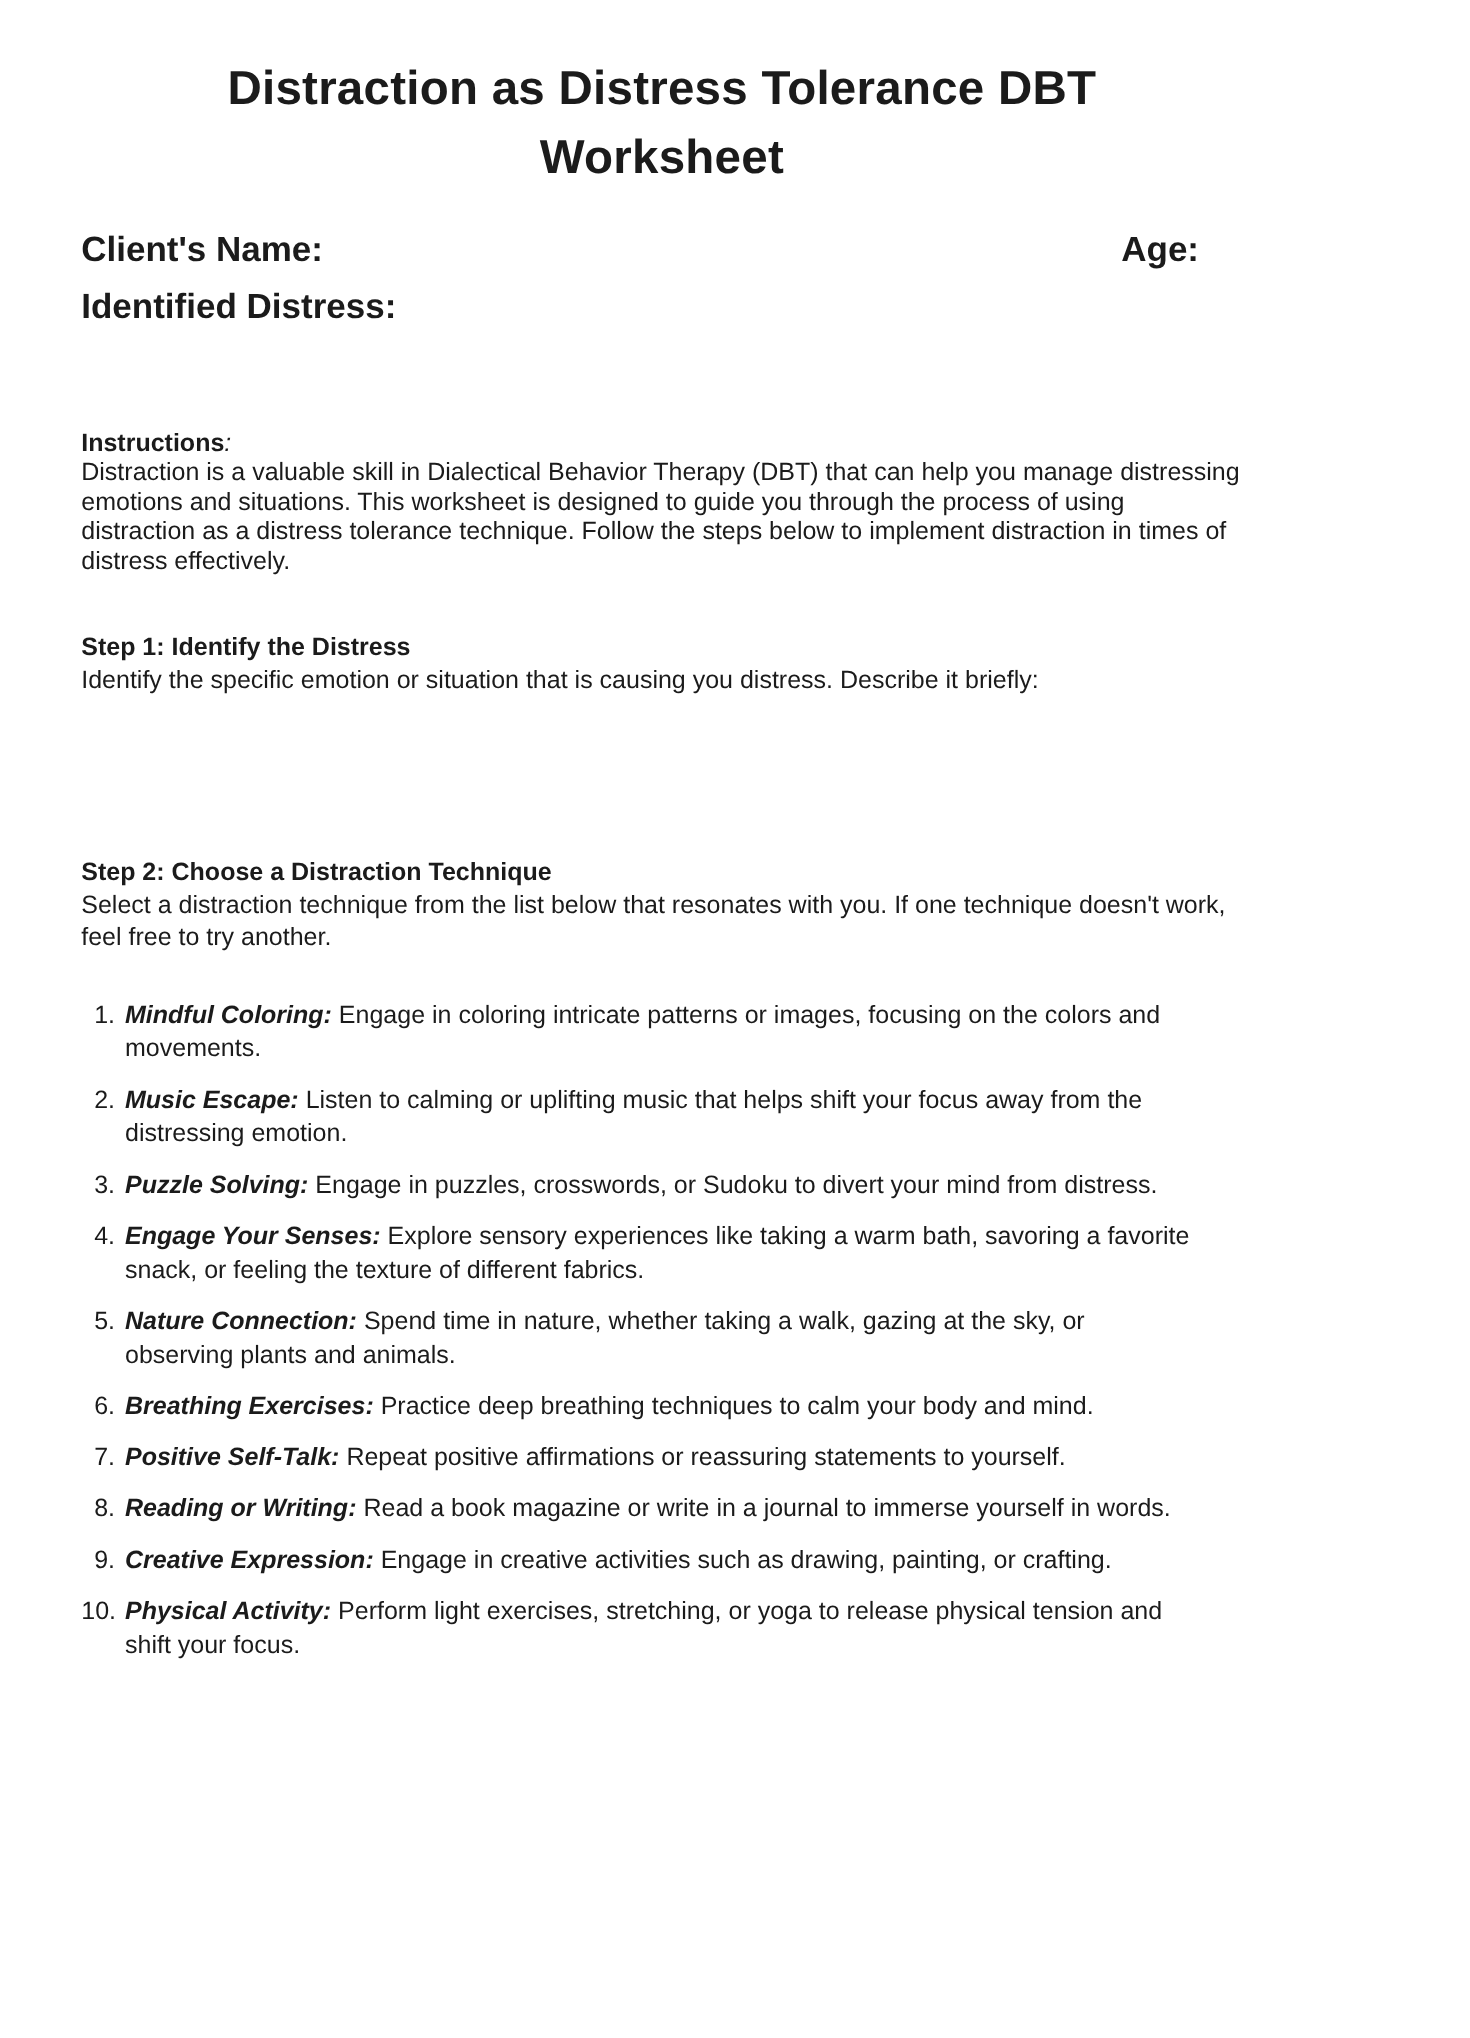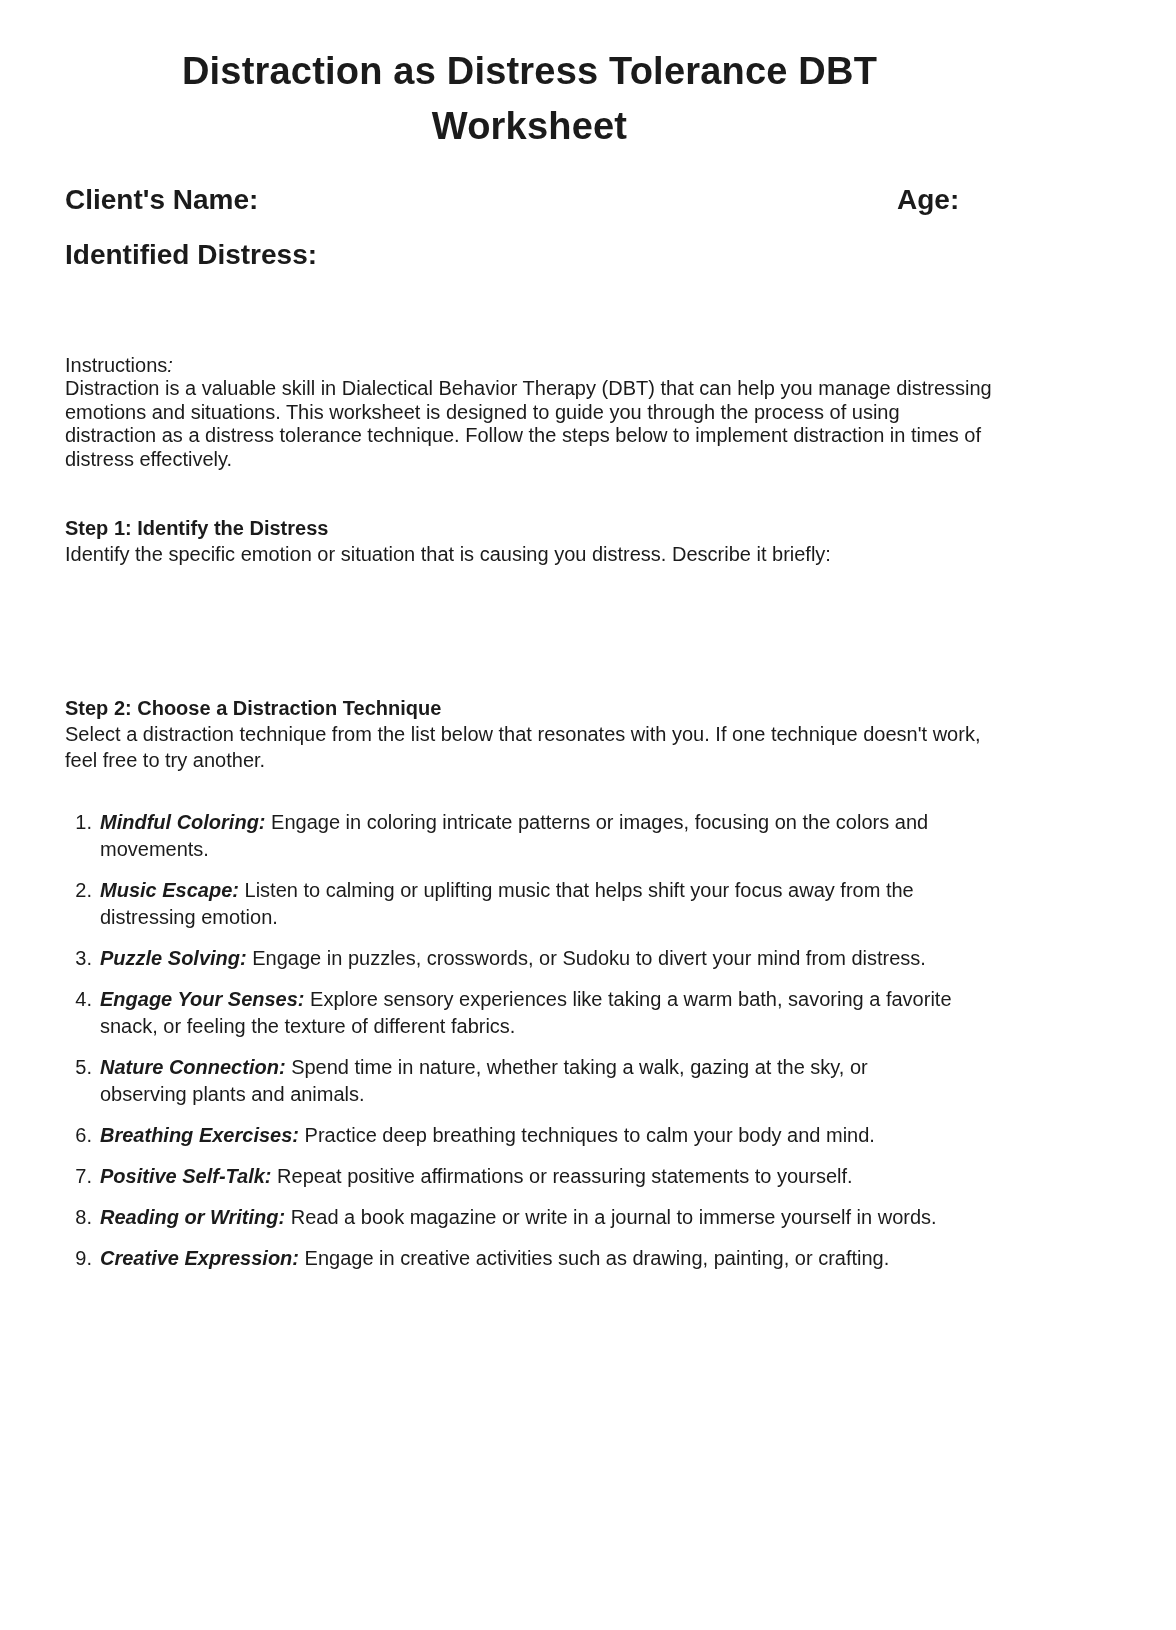--- a/index.html
+++ b/index.html
@@ -34,31 +34,31 @@
     font-size: 28px;
     font-weight: bold;
     line-height: 24px;
   }
   .age-label {
     position: absolute;
     left: 832px;
     top: 0;
   }
   .identified-row {
-    margin-top: 31px;
+    margin-top: 21px;
     height: 24px;
   }
   .instructions-block {
     margin-top: 86px;
   }
   .instructions-heading {
     font-size: 20px;
     line-height: 24px;
   }
-  .instructions-heading .bold-label { font-weight: normal; }
+  .instructions-heading .bold-label { font-weight: bold; }
   .instructions-heading .italic-colon { font-style: italic; }
   .body-paragraph {
     font-size: 20px;
     line-height: 23.5px;
     max-width: 1012px;
   }
   .step-block-1 { margin-top: 44px; }
   .step-block-2 { margin-top: 128px; }
   .step-heading {
     font-size: 20px;
@@ -173,15 +173,20 @@
     <span class="technique-name">Reading or Writing:</span> 
     <span class="technique-description">Read a book magazine or write in a journal to immerse yourself in words.</span>
   </li>
 
   <li>
     <span class="technique-number">9.</span>
     <span class="technique-name">Creative Expression:</span> 
     <span class="technique-description">Engage in creative activities such as drawing, painting, or crafting.</span>
   </li>
 
+  <li>
+    <span class="technique-number">10.</span>
+    <span class="technique-name">Physical Activity:</span> 
+    <span class="technique-description">Perform light exercises, stretching, or yoga to release physical tension and shift your focus.</span>
+  </li>
 </ol>
 
 </div>
 
 </body></html>

